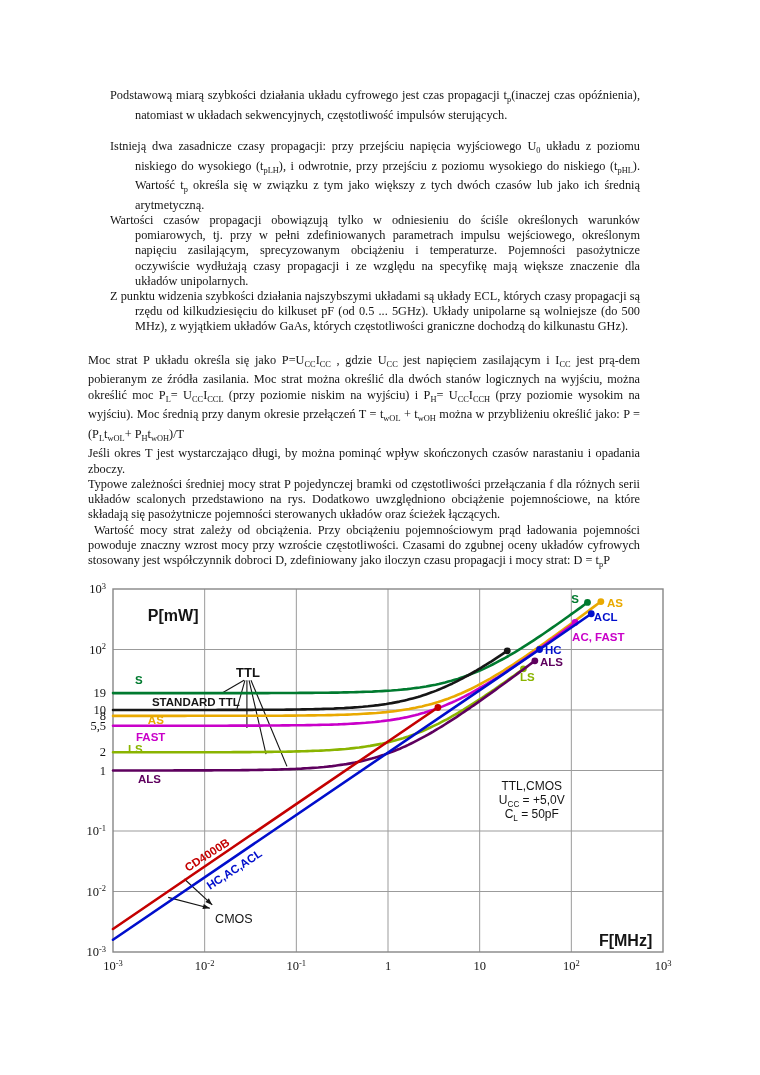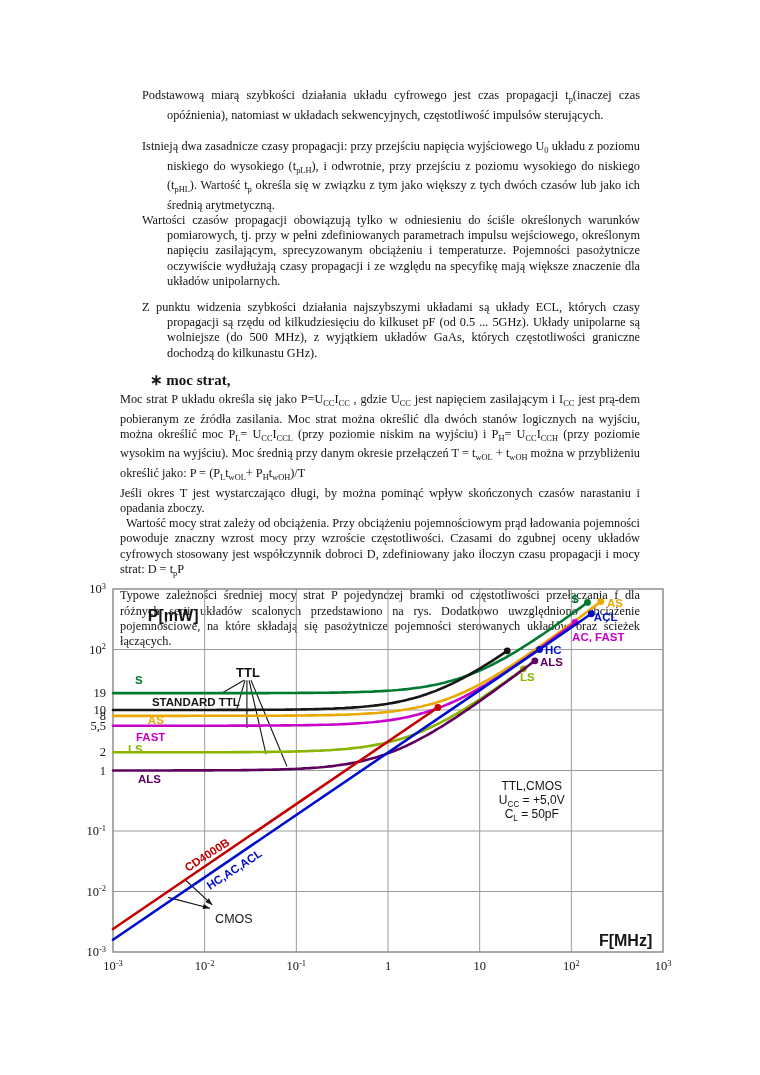--- a/index.html
+++ b/index.html
@@ -1,39 +1,38 @@
 <!DOCTYPE html>
 <html><head>
 <meta charset="utf-8">
 <style>
   html,body{margin:0;padding:0;}
   body{width:760px;height:1075px;background:#ffffff;position:relative;overflow:hidden;
        font-family:"Liberation Serif",serif;color:#141414;}
-  .text-col{position:absolute;left:0;top:88px;width:728px;padding:0 88px 0 120px;box-sizing:border-box;}
+  .text-col{position:absolute;left:0;top:88px;width:728px;padding:0 88px 0 88px;box-sizing:border-box;}
   p.doc{font-size:12.3px;line-height:15.2px;text-align:justify;margin:0;color:#141414;}
   p.hang{margin-left:47px;text-indent:-25px;}
-  p.m1{margin-bottom:16px;} p.m2{margin-bottom:0;} p.m3{margin-bottom:11px;}
-  p.m4{margin-bottom:10px;}  p.m5{} p.m6{margin-bottom:7px;}
+  p.m1{margin-bottom:16px;} p.m2{margin-bottom:0;} p.m3{margin-bottom:0;}
+  p.m4{margin-bottom:18px;}  p.m5{} p.m6{margin-bottom:7px;}
   p.firstsp{text-indent:6px;}
   h2.mocstrat{font-size:15px;font-weight:bold;margin:0 0 3px 30px;font-family:"Liberation Serif",serif;}
   sub{font-size:68%;}
   #chart-layer{position:absolute;left:0;top:0;width:760px;height:1075px;pointer-events:none;}
 </style>
 </head>
 <body>
 
 <div class="text-col">
   <p class="doc hang m1">Podstawową miarą szybkości działania układu cyfrowego jest czas propagacji t<sub>p</sub>(inaczej czas opóźnienia), natomiast w układach sekwencyjnych, częstotliwość impulsów sterujących.</p>
   <p class="doc hang m2">Istnieją dwa zasadnicze czasy propagacji: przy przejściu napięcia wyjściowego U<sub>0</sub> układu z poziomu niskiego do wysokiego (t<sub>pLH</sub>), i odwrotnie, przy przejściu z poziomu wysokiego do niskiego (t<sub>pHL</sub>). Wartość t<sub>p</sub> określa się w związku z tym jako większy z tych dwóch czasów lub jako ich średnią arytmetyczną.</p>
   <p class="doc hang m3">Wartości czasów propagacji obowiązują tylko w odniesieniu do ściśle określonych warunków pomiarowych, tj. przy w pełni zdefiniowanych parametrach impulsu wejściowego, określonym napięciu zasilającym, sprecyzowanym obciążeniu i temperaturze. Pojemności pasożytnicze oczywiście wydłużają czasy propagacji i ze względu na specyfikę mają większe znaczenie dla układów unipolarnych.</p>
   <p class="doc hang m4">Z punktu widzenia szybkości działania najszybszymi układami są układy ECL, których czasy propagacji są rzędu od kilkudziesięciu do kilkuset pF (od 0.5 ... 5GHz). Układy unipolarne są wolniejsze (do 500 MHz), z wyjątkiem układów GaAs, których częstotliwości graniczne dochodzą do kilkunastu GHz).</p>
-  <h2 class="mocstrat">∗ moc strat,</h2>
   <p class="doc m5">Moc strat P układu określa się jako P=U<sub>CC</sub>I<sub>CC</sub> , gdzie U<sub>CC</sub> jest napięciem zasilającym i I<sub>CC</sub> jest prą-dem pobieranym ze źródła zasilania. Moc strat można określić dla dwóch stanów logicznych na wyjściu, można określić moc P<sub>L</sub>= U<sub>CC</sub>I<sub>CCL</sub> (przy poziomie niskim na wyjściu) i P<sub>H</sub>= U<sub>CC</sub>I<sub>CCH</sub> (przy poziomie wysokim na wyjściu). Moc średnią przy danym okresie przełączeń T = t<sub>wOL</sub> + t<sub>wOH</sub> można w przybliżeniu określić jako: P = (P<sub>L</sub>t<sub>wOL</sub>+ P<sub>H</sub>t<sub>wOH</sub>)/T<br>Jeśli okres T jest wystarczająco długi, by można pominąć wpływ skończonych czasów narastaniu i opadania zboczy.</p>
+  <p class="doc">Typowe zależności średniej mocy strat P pojedynczej bramki od częstotliwości przełączania f dla różnych serii układów scalonych przedstawiono na rys. Dodatkowo uwzględniono obciążenie pojemnościowe, na które składają się pasożytnicze pojemności sterowanych układów oraz ścieżek łączących.</p>
   <p class="doc m6 firstsp">Wartość mocy strat zależy od obciążenia. Przy obciążeniu pojemnościowym prąd ładowania pojemności powoduje znaczny wzrost mocy przy wzroście częstotliwości. Czasami do zgubnej oceny układów cyfrowych stosowany jest współczynnik dobroci D, zdefiniowany jako iloczyn czasu propagacji i mocy strat: D = t<sub>p</sub>P</p>
-  <p class="doc">Typowe zależności średniej mocy strat P pojedynczej bramki od częstotliwości przełączania f dla różnych serii układów scalonych przedstawiono na rys. Dodatkowo uwzględniono obciążenie pojemnościowe, na które składają się pasożytnicze pojemności sterowanych układów oraz ścieżek łączących.</p>
 </div>
 
 <svg id="chart-layer" viewBox="0 0 760 1075" xmlns="http://www.w3.org/2000/svg">
     <line x1="204.667" y1="589" x2="204.667" y2="952" stroke="#9b9b9b" stroke-width="1"></line>
     <line x1="296.334" y1="589" x2="296.334" y2="952" stroke="#9b9b9b" stroke-width="1"></line>
     <line x1="388.001" y1="589" x2="388.001" y2="952" stroke="#9b9b9b" stroke-width="1"></line>
     <line x1="479.668" y1="589" x2="479.668" y2="952" stroke="#9b9b9b" stroke-width="1"></line>
     <line x1="571.335" y1="589" x2="571.335" y2="952" stroke="#9b9b9b" stroke-width="1"></line>
     <line x1="113" y1="649.5" x2="663" y2="649.5" stroke="#9b9b9b" stroke-width="1"></line>
     <line x1="113" y1="710" x2="663" y2="710" stroke="#9b9b9b" stroke-width="1"></line>

